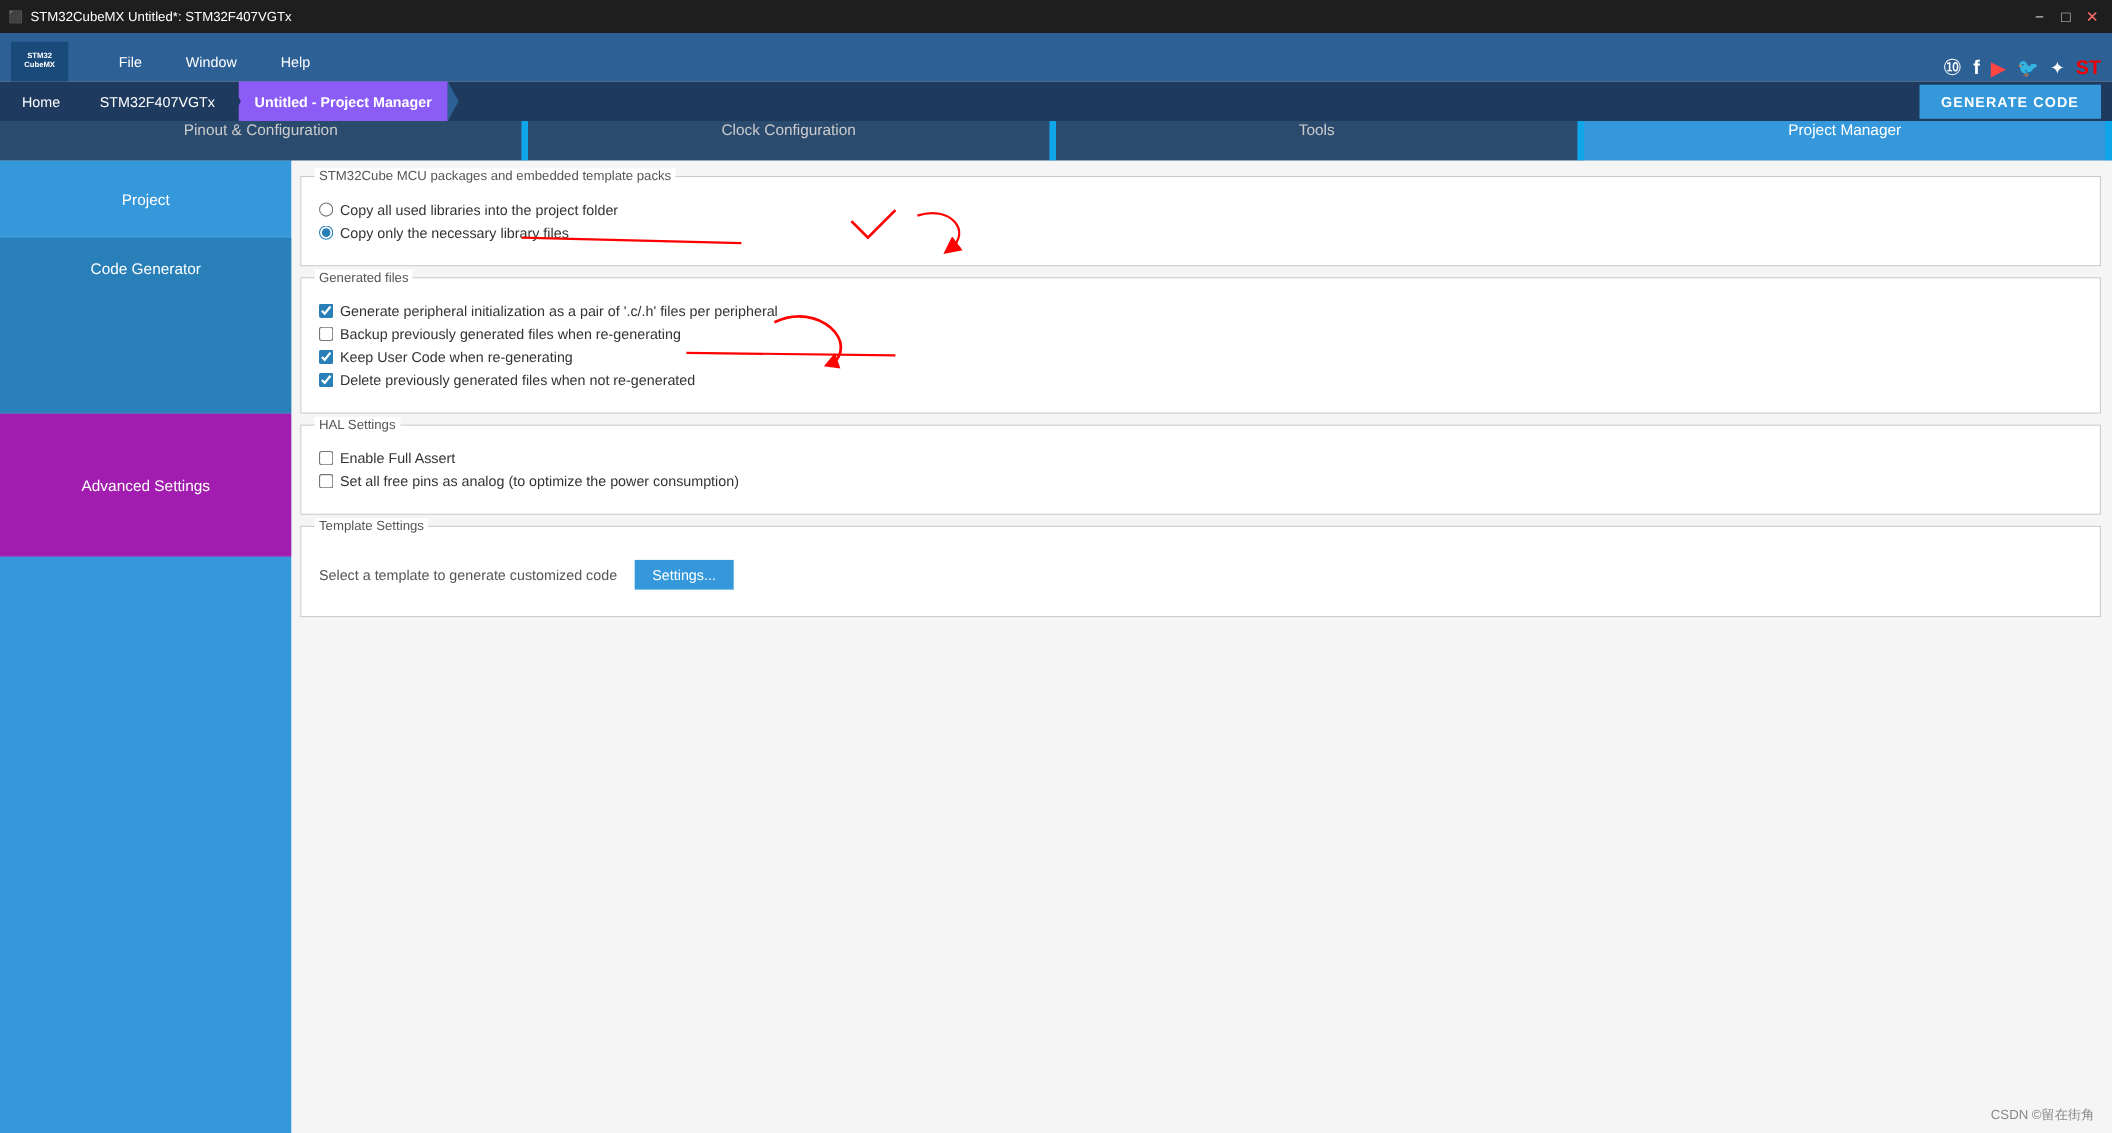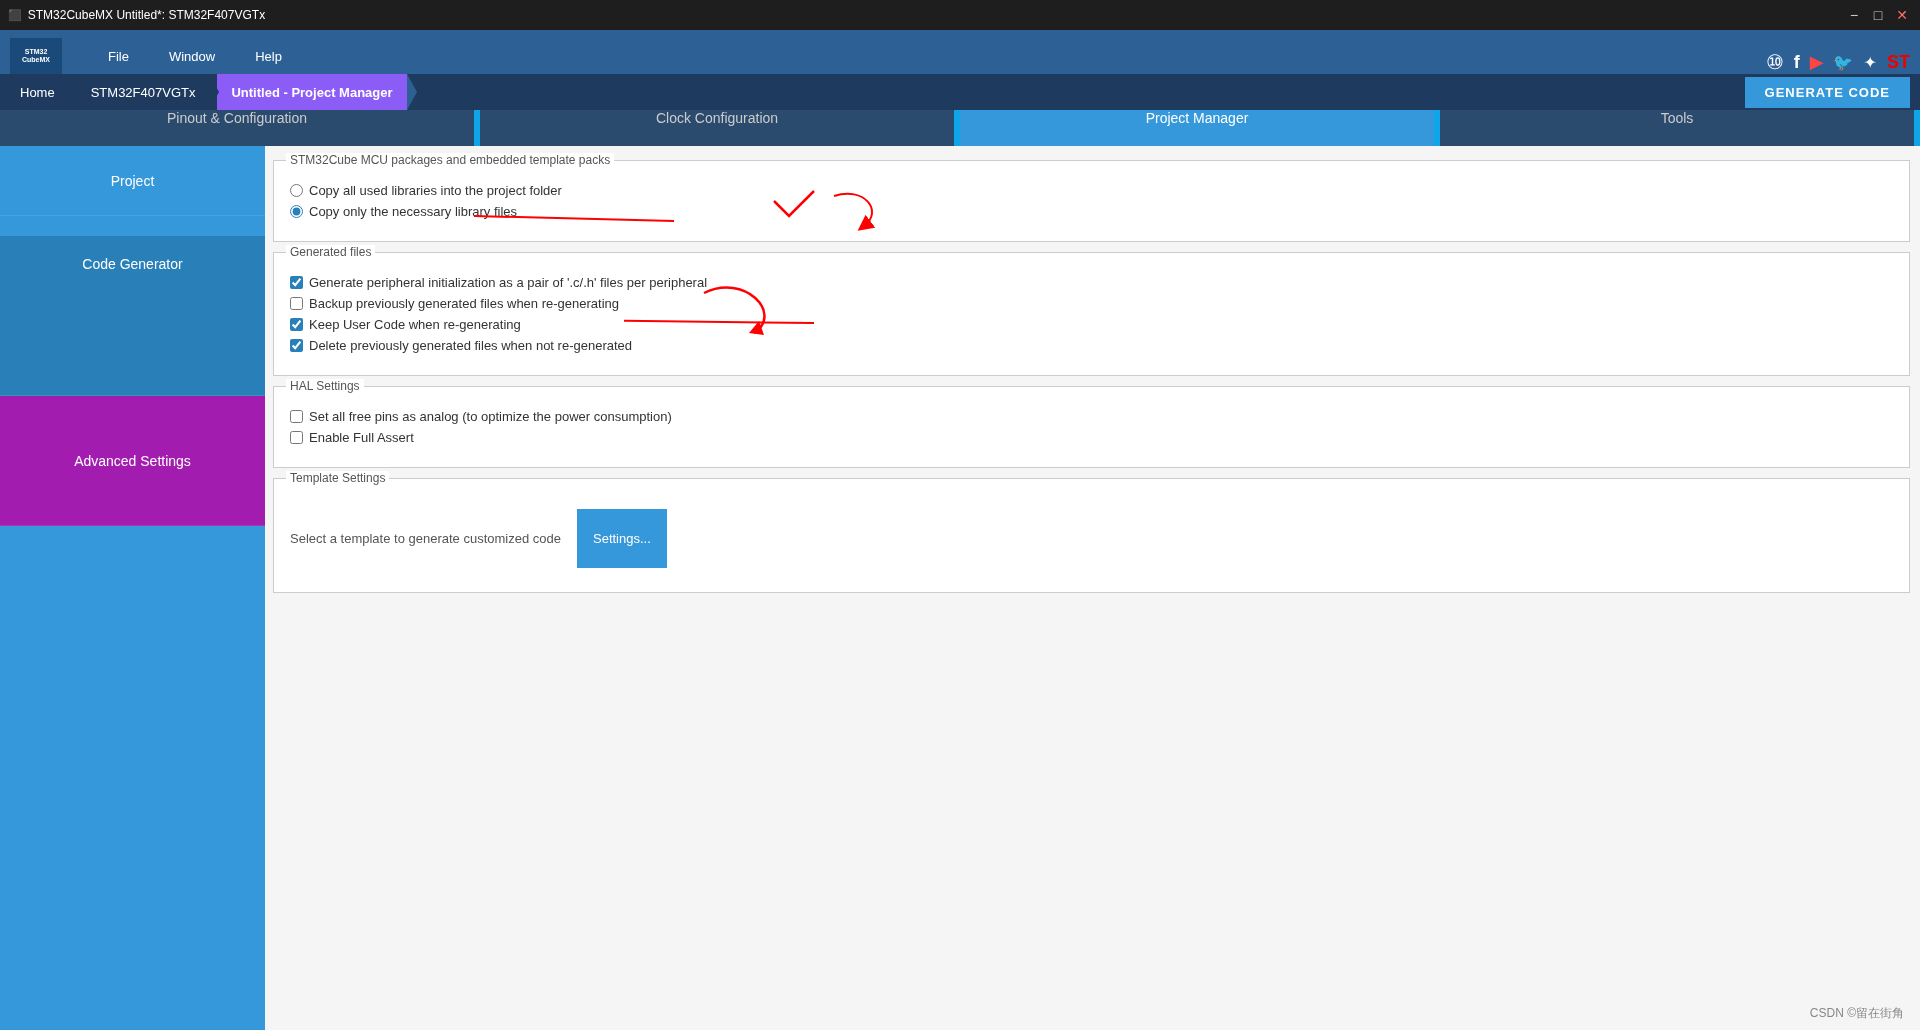--- a/index.html
+++ b/index.html
@@ -121,21 +121,21 @@
     .sidebar-item {
       padding: 20px 16px;
       color: white;
       cursor: pointer;
       font-size: 14px;
       border-bottom: 1px solid rgba(255,255,255,0.1);
       min-height: 70px;
       display: flex; align-items: center; justify-content: center;
       text-align: center;
     }
-    .sidebar-item.code-gen { background: #2980b9; min-height: 160px; align-items: flex-start; padding-top: 20px; margin-top: 20px; }
+    .sidebar-item.code-gen { background: #2980b9; min-height: 160px; align-items: flex-start; padding-top: 20px; }
     .sidebar-item.advanced { background: #a21caf; min-height: 130px; }
 
     
     .content-area {
       flex: 1;
       padding: 0;
       overflow-y: auto;
       background: #f5f5f5;
     }
 
@@ -165,21 +165,21 @@
       cursor: pointer;
     }
     .radio-item input, .checkbox-item input {
       cursor: pointer;
       width: 13px; height: 13px;
       accent-color: #2980b9;
     }
 
     .settings-btn {
       background: #3498db; color: white;
-      border: none; padding: 22px 16px;
+      border: none; padding: 6px 16px;
       cursor: pointer; font-size: 13px;
       margin-left: 16px;
     }
 
     .template-row {
       display: flex; align-items: center; padding: 8px 0;
     }
     .template-text { font-size: 13px; color: #555; }
 
     
@@ -238,25 +238,25 @@
   <button class="generate-btn">GENERATE CODE</button>
 </div>
 
 <div class="tab-bar">
   <div class="tab">
     <span>Pinout &amp; Configuration</span>
   </div>
   <div class="tab">
     <span>Clock Configuration</span>
   </div>
+  <div class="tab">
+    <span>Tools</span>
+  </div>
   <div class="tab active">
     <span>Project Manager</span>
-  </div>
-  <div class="tab">
-    <span>Tools</span>
   </div>
 </div>
 
 <div class="main-content">
 
   <div class="sidebar">
     <div class="sidebar-item">
       <span>Project</span>
     </div>
     <div class="sidebar-item code-gen">
@@ -324,25 +324,25 @@
 
         <line x1="-70" y1="57" x2="190" y2="60" stroke="red" stroke-width="2"></line>
       </svg>
     </div>
 
     <div class="section-box" style="margin-top:4px;">
       <span class="section-title">HAL Settings</span>
       <div class="checkbox-group" style="margin-top:10px;">
         <label class="checkbox-item">
           <input type="checkbox" style="">
+          <span>Enable Full Assert</span>
+        </label>
+        <label class="checkbox-item">
+          <input type="checkbox" style="">
           <span>Set all free pins as analog (to optimize the power consumption)</span>
-        </label>
-        <label class="checkbox-item">
-          <input type="checkbox" style="">
-          <span>Enable Full Assert</span>
         </label>
       </div>
     </div>
 
     <div class="section-box" style="margin-top:4px;">
       <span class="section-title">Template Settings</span>
       <div class="template-row" style="margin-top:10px;">
         <span class="template-text">Select a template to generate customized code</span>
         <button class="settings-btn">Settings...</button>
       </div>

